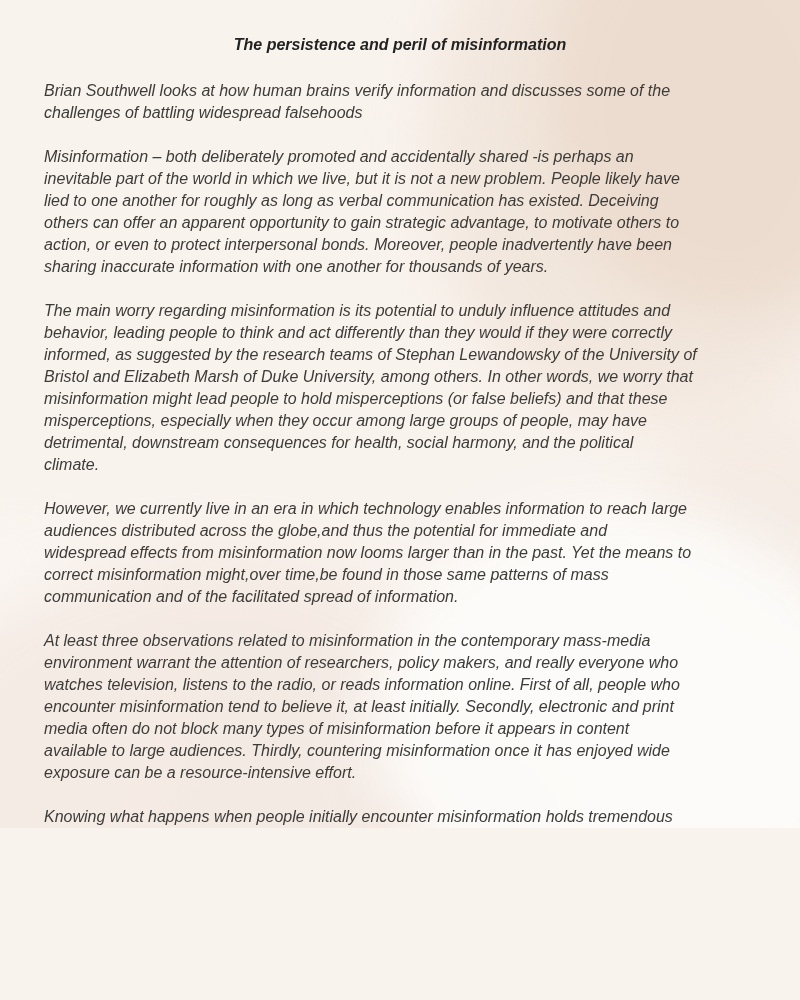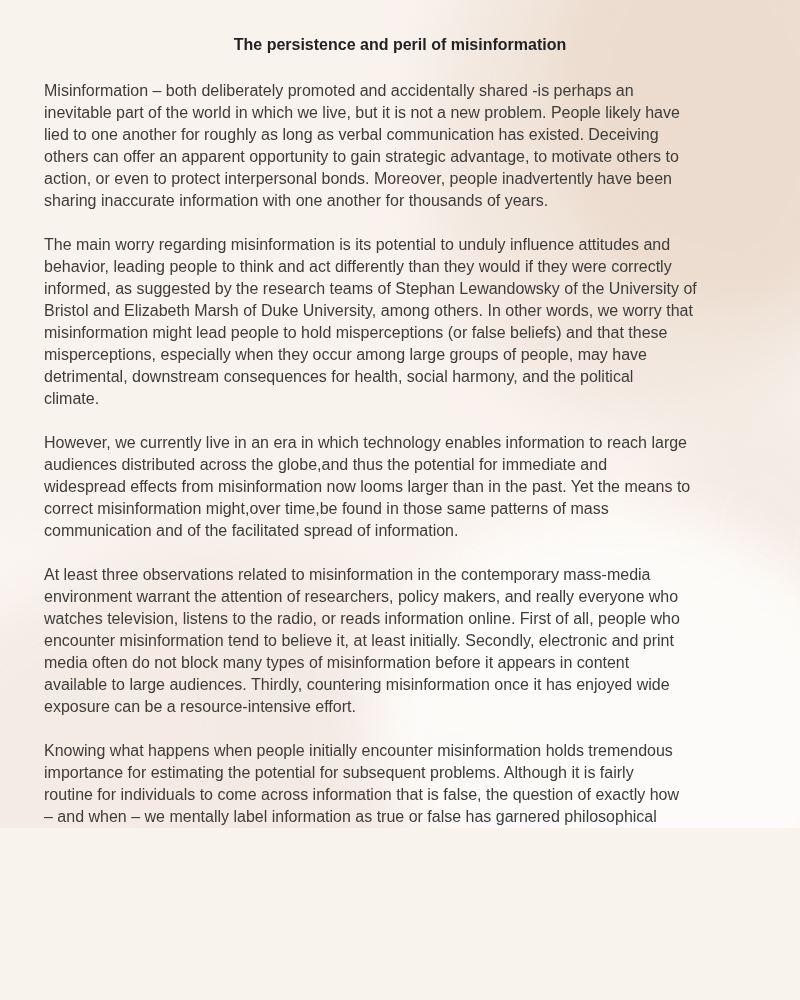--- a/index.html
+++ b/index.html
@@ -8,20 +8,21 @@
     height: 1000px;
     font-family: "Liberation Sans", "DejaVu Sans", sans-serif;
     background: var(--color-background, #f9f3ee);
   }
   .page {
     position: relative;
     width: 800px;
     height: 828px;
     overflow: hidden;
     background: var(--color-background, #f9f3ee);
+    font-style: italic;
   }
   
   .wash { position: absolute; pointer-events: none; }
   .wash-top-right-halo {
     right: -120px; top: -150px; width: 490px; height: 570px;
     background: var(--color-wash_mid, #f0e3d8);
     opacity: 0.75; border-radius: 48% 52% 55% 45% / 52% 48% 55% 45%;
     filter: blur(32px);
   }
   .wash-top-right-core {
@@ -90,20 +91,22 @@
   <div class="wash wash-top-right-halo"></div>
   <div class="wash wash-top-right-core"></div>
   <div class="wash wash-right-mid"></div>
   <div class="wash wash-left-soft"></div>
   <div class="wash wash-bottom-left"></div>
   <div class="wash wash-bottom-center"></div>
   <div class="wash wash-bottom-right"></div>
 
   <main class="content">
     <h1 class="doc-title">The persistence and peril of misinformation</h1>
+    <p class="para">Brian Southwell looks at how human brains verify information and discusses some of the
+challenges of battling widespread falsehoods</p>
     <p class="para">Misinformation – both deliberately promoted and accidentally shared -is perhaps an
 inevitable part of the world in which we live, but it is not a new problem. People likely have
 lied to one another for roughly as long as verbal communication has existed. Deceiving
 others can offer an apparent opportunity to gain strategic advantage, to motivate others to
 action, or even to protect interpersonal bonds. Moreover, people inadvertently have been
 sharing inaccurate information with one another for thousands of years.</p>
     <p class="para">The main worry regarding misinformation is its potential to unduly influence attitudes and
 behavior, leading people to think and act differently than they would if they were correctly
 informed, as suggested by the research teams of Stephan Lewandowsky of the University of
 Bristol and Elizabeth Marsh of Duke University, among others. In other words, we worry that

